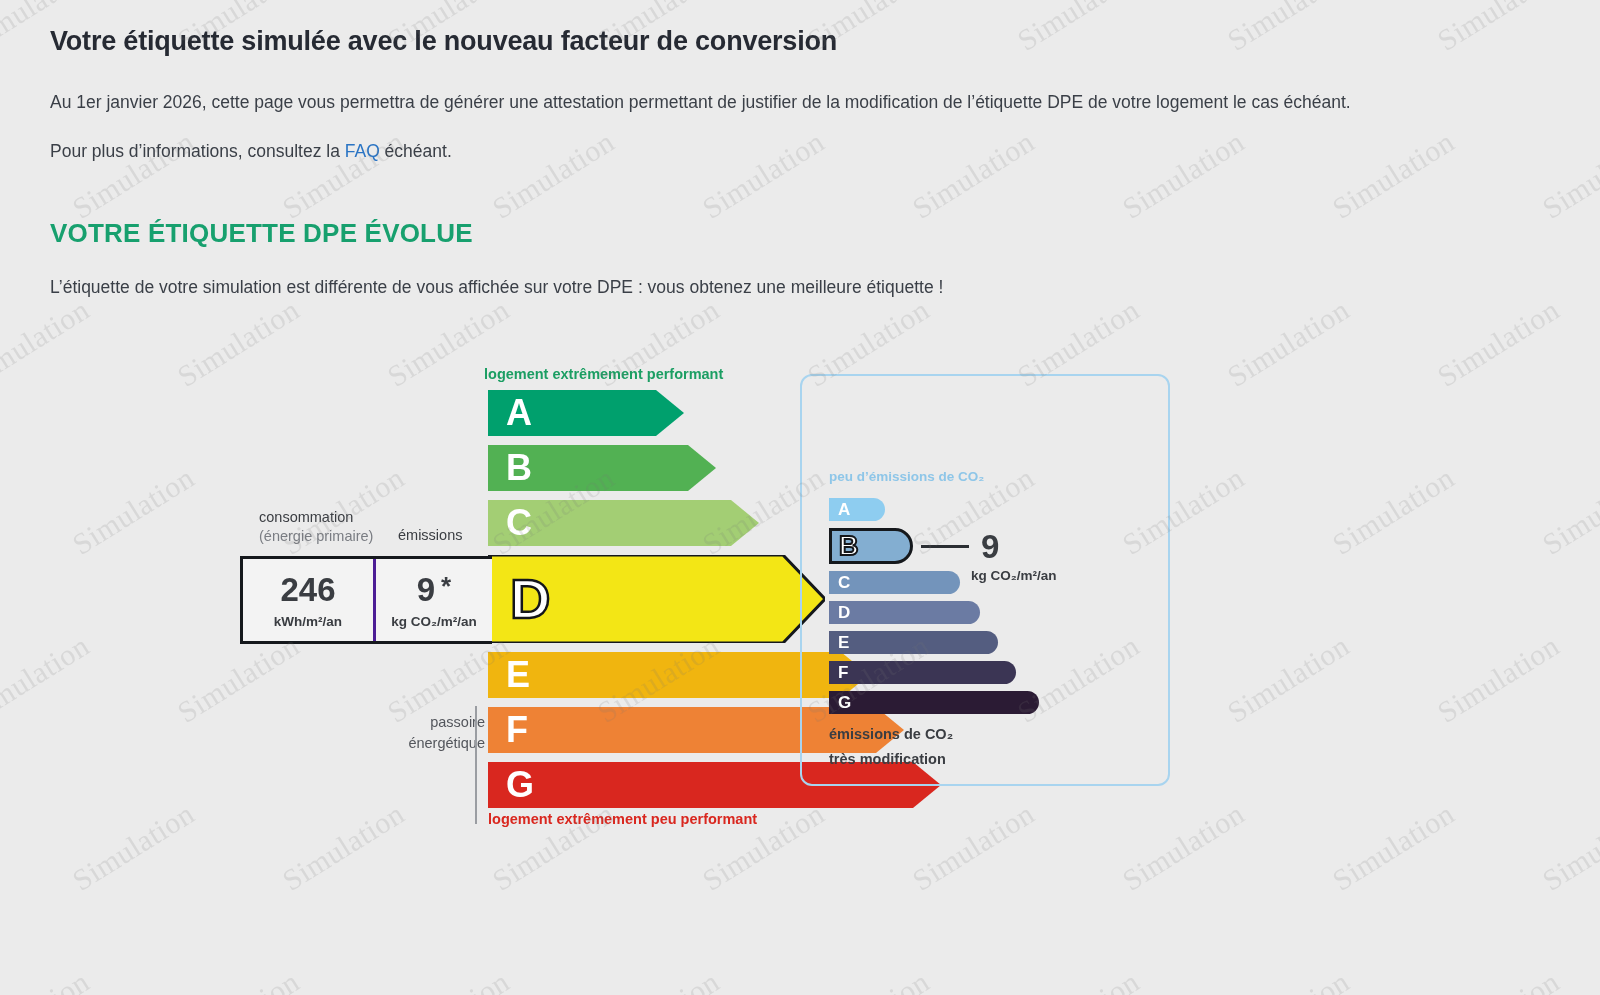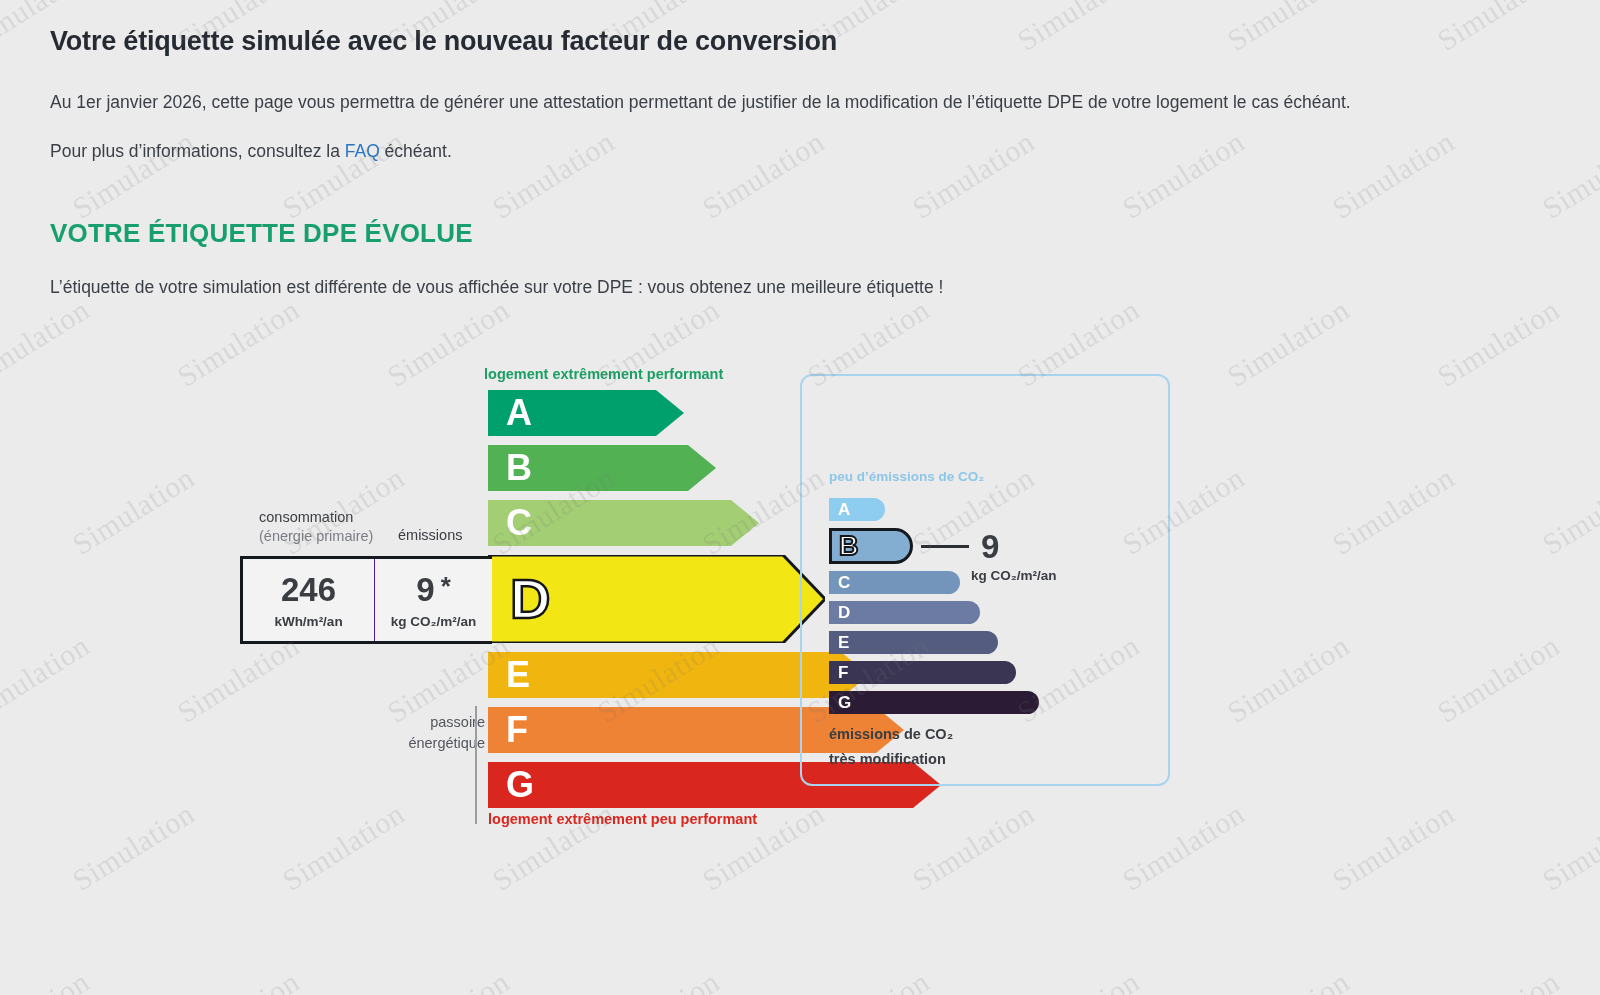--- a/index.html
+++ b/index.html
@@ -117,21 +117,21 @@
     border-right:none;
     display:flex;
     z-index:3;
   }
   #valuebox .cell {
     flex:1;
     display:flex; flex-direction:column;
     align-items:center; justify-content:center;
     padding-top:2px;
   }
-  #valuebox .cell.first { flex:1.12; border-right:1px solid #4c1d95; }
+  #valuebox .cell.first { flex:1.12; border-right:3px solid #4c1d95; }
   #valuebox .big {
     font-size:33px; font-weight:bold; color:#3a3d42; line-height:1;
   }
   #valuebox .big .star { font-size:26px; margin-left:6px; vertical-align:top; }
   #valuebox .unit {
     font-size:13.5px; font-weight:bold; color:#3a3d42; margin-top:8px; white-space:nowrap;
   }
   .vb-head {
     position:absolute;
     font-size:14.5px; color:#3a3d42; line-height:1.28;

